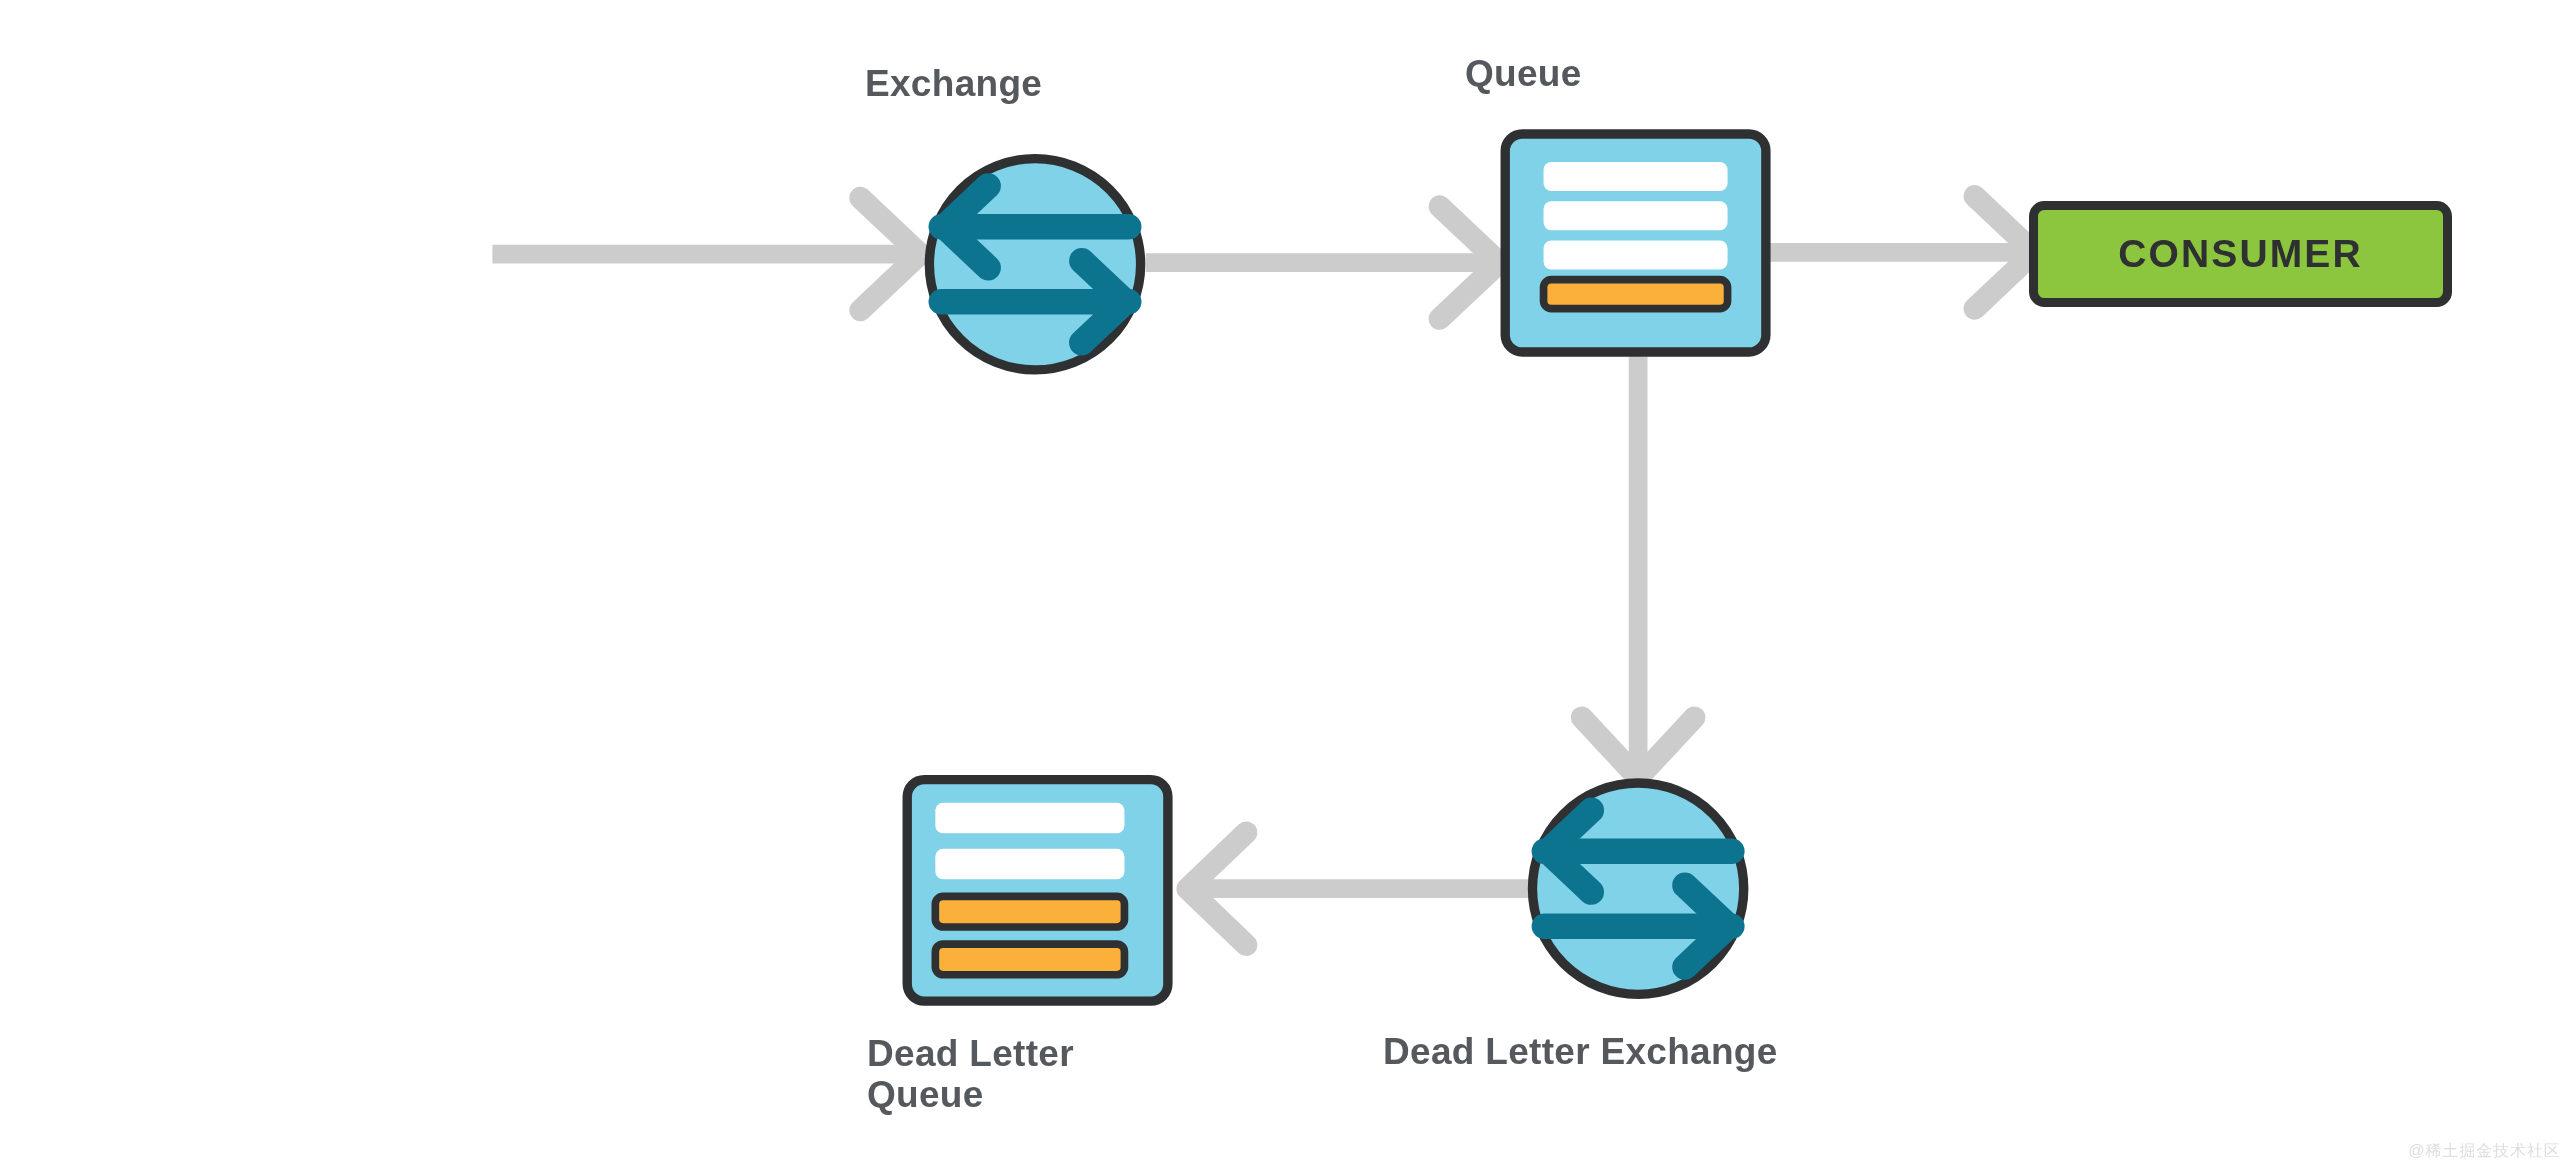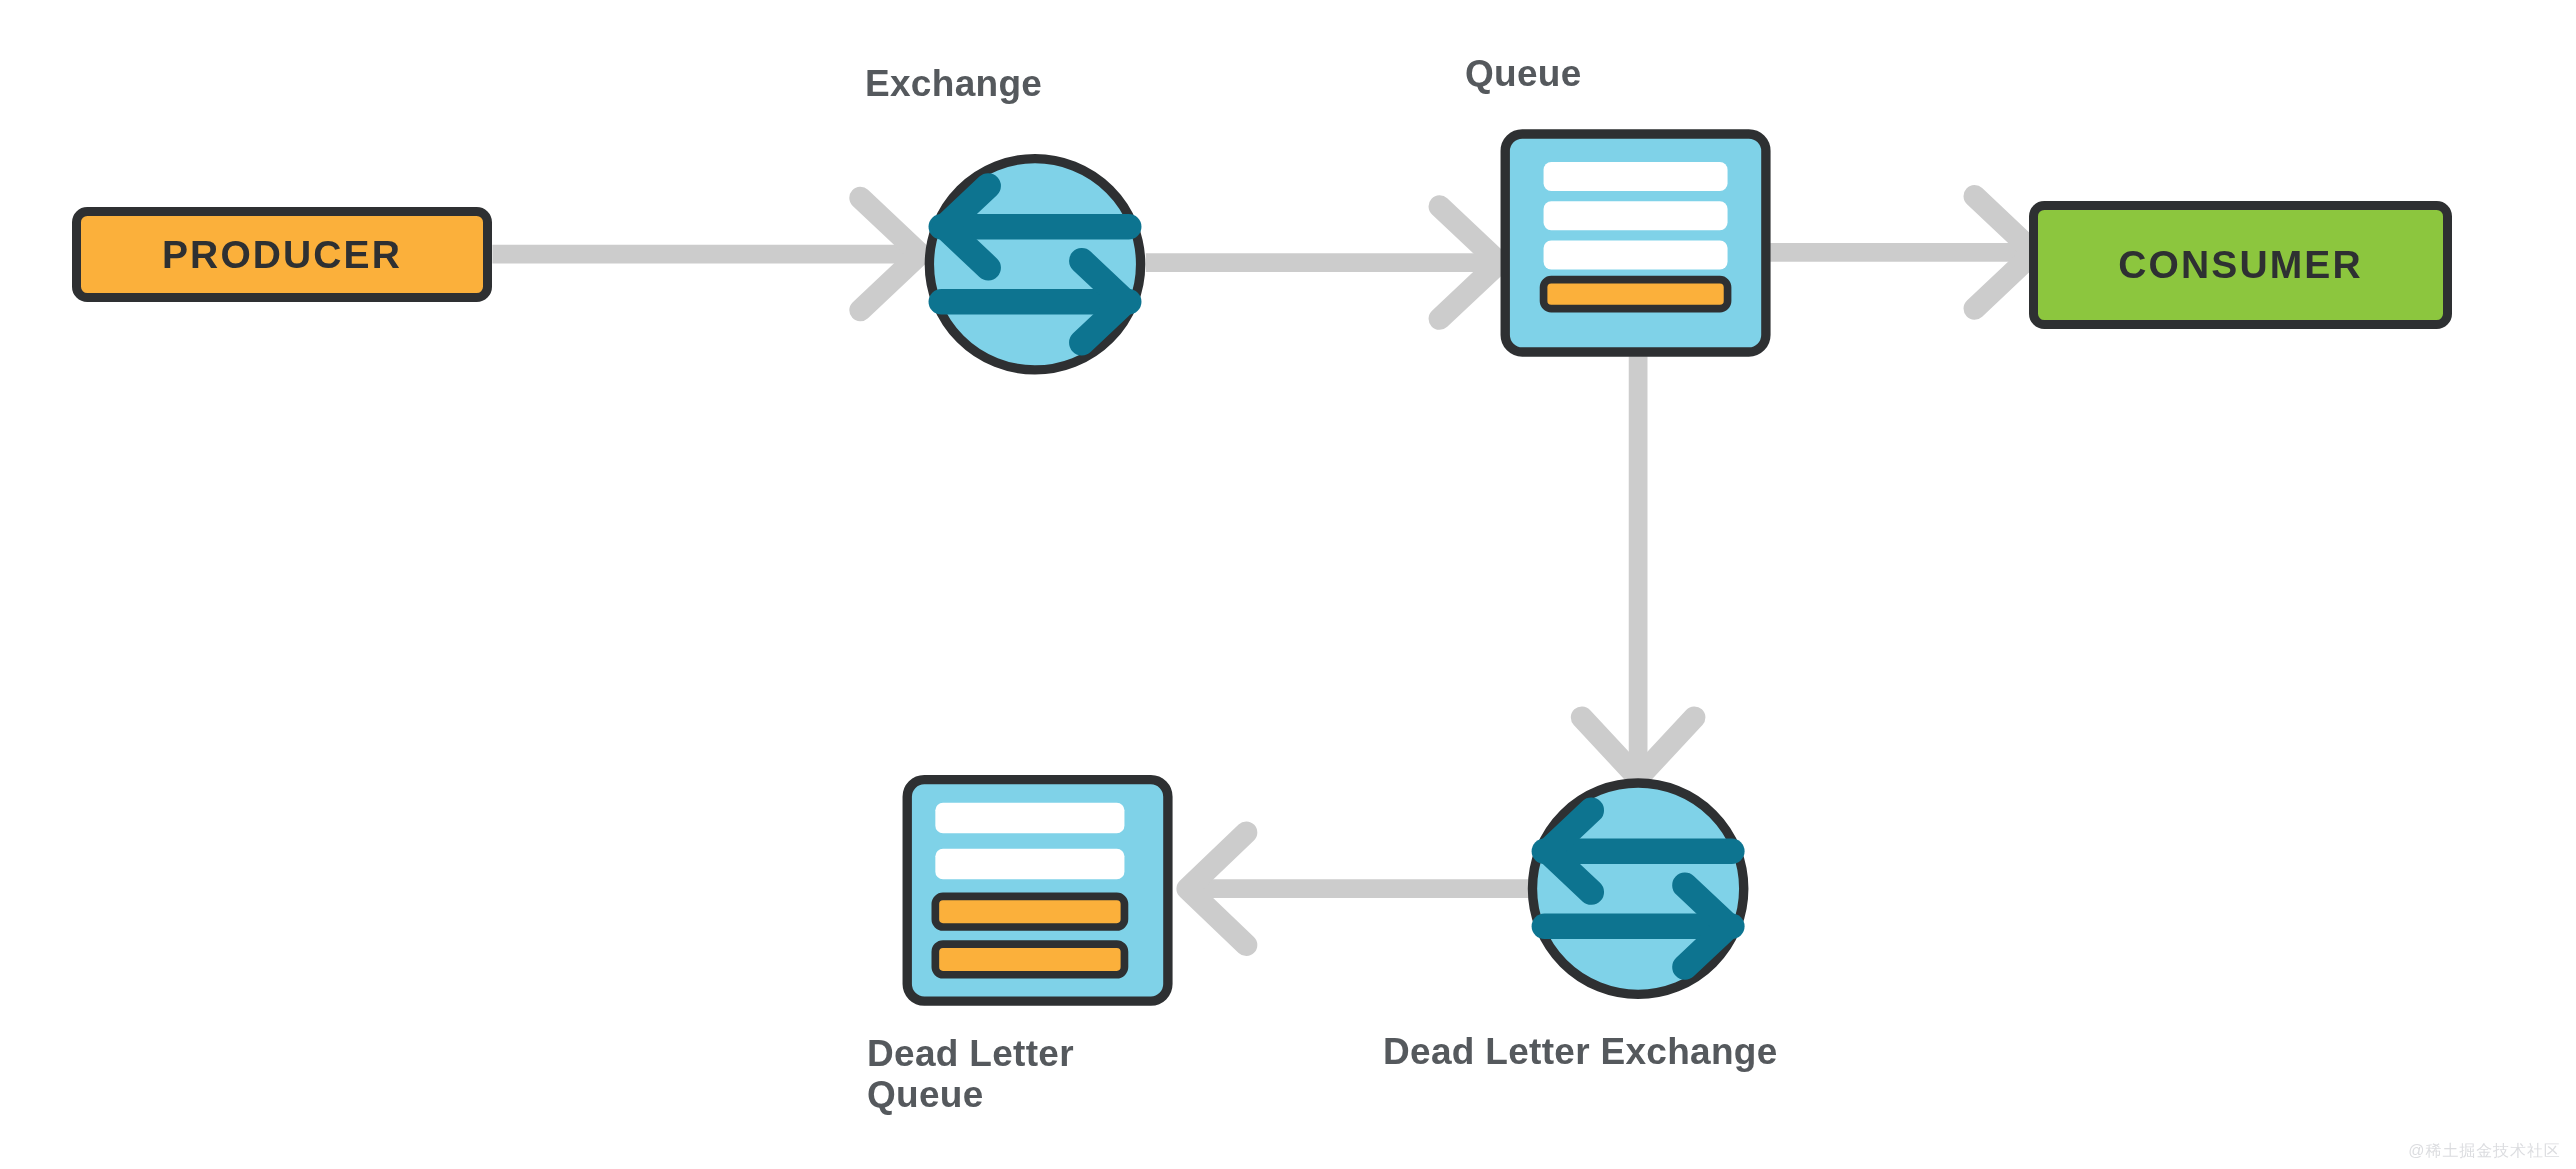--- a/index.html
+++ b/index.html
@@ -125,25 +125,22 @@
 
     <g>
       <rect x="1065" y="915" width="306" height="260" rx="20" ry="20" fill="#7fd2e8" stroke="#2e3032" stroke-width="11"></rect>
       <rect x="1098" y="942" width="222" height="36" rx="9" ry="9" fill="#ffffff"></rect>
       <rect x="1098" y="996" width="222" height="36" rx="9" ry="9" fill="#ffffff"></rect>
       <rect x="1098" y="1052" width="222" height="36" rx="9" ry="9" fill="#fbb03b" stroke="#2e3032" stroke-width="9"></rect>
       <rect x="1098" y="1108" width="222" height="36" rx="9" ry="9" fill="#fbb03b" stroke="#2e3032" stroke-width="9"></rect>
     </g>
   </svg>
 
-  <div class="pill" style="left:72px; top:207px; width:420px; height:95px; background:#fbb03b;">
-    <span class="pill-text">PRODUCER</span>
-  </div>
 
-  <div class="pill" style="left:2029px; top:201px; width:423px; height:128px; background:#8cc63e;">
+  <div class="pill" style="left:2029px; top:201px; width:423px; height:106px; background:#8cc63e;">
     <span class="pill-text">CONSUMER</span>
   </div>
 
   <div class="node-label" style="left:865px; top:63px; width:341px;">Exchange</div>
 
   <div class="node-label" style="left:1465px; top:53px; width:341px;">Queue</div>
 
   <div class="node-label" style="left:1383px; top:1031px; width:511px;">Dead Letter Exchange</div>
 
   <div class="node-label" style="left:867px; top:1033px; width:341px;">Dead Letter

